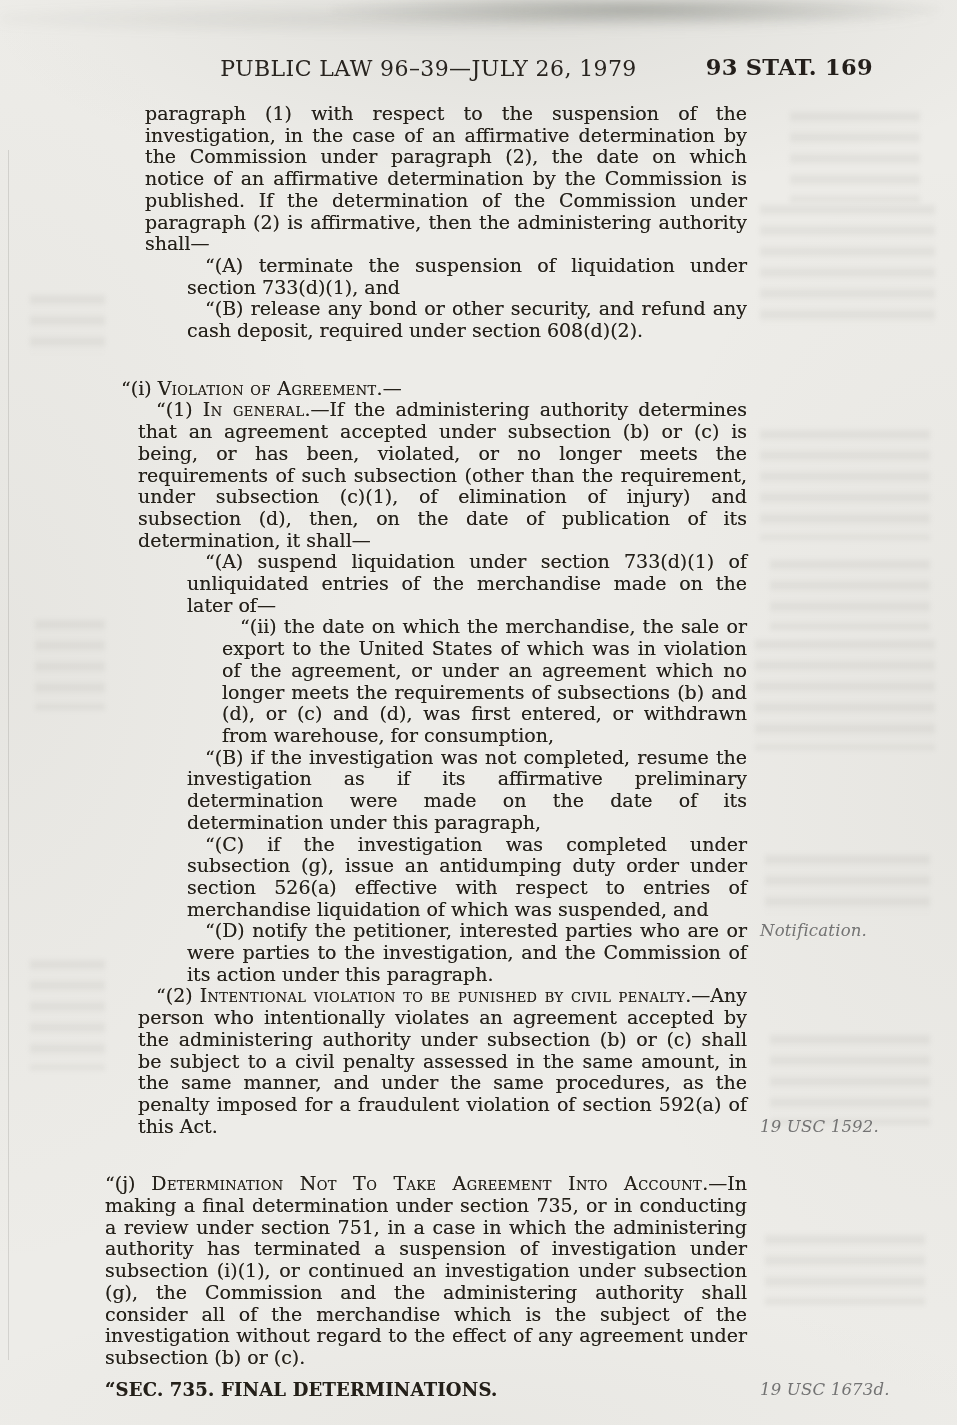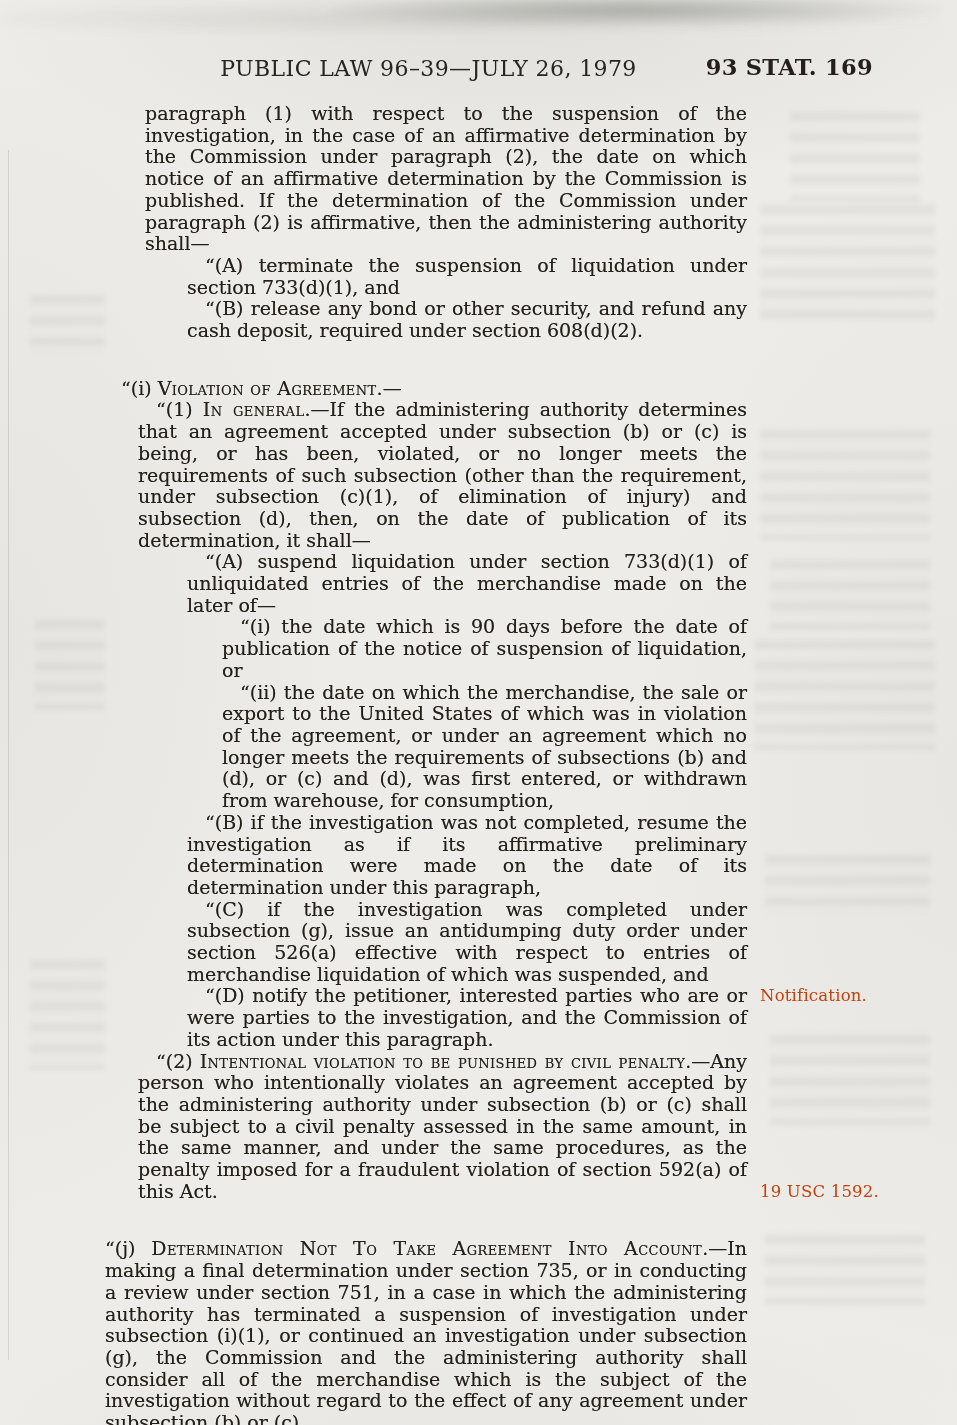--- a/index.html
+++ b/index.html
@@ -57,22 +57,23 @@
   .lvl-sub{text-indent:16px;margin-top:36px;}
   .lvl-sub.flush{text-indent:0;}
   .lvl-par{margin-left:33px;text-indent:18px;}
   .lvl-spar{margin-left:82px;text-indent:18px;}
   .lvl-cl{margin-left:117px;text-indent:18px;}
   .lvl-sec{font-weight:700;font-size:18px;letter-spacing:0.2px;margin:10px 0 20px 0;text-align:left;}
   .sc{font-variant:small-caps;letter-spacing:0.4px;}
   .margin-note{
     position:absolute;left:calc(100% + 13px);width:160px;
     font-size:16.5px;line-height:19px;font-weight:400;letter-spacing:0.2px;
-    text-indent:0;text-align:left;white-space:nowrap;color:#c2410c;
+    text-indent:0;text-align:left;white-space:nowrap;color:#737373;
     text-shadow:none;
+    font-style:italic;
   }
   .margin-note.top{top:1px;}
   .margin-note.bottom{bottom:1px;}
 </style>
 </head>
 <body>
 
 <div class="paper-texture"></div>
 <div class="top-smudge-wide"></div>
 <div class="top-smudge"></div>
@@ -95,21 +96,20 @@
 </div>
 <span class="stat-page">93 STAT. 169</span>
 
 <div class="statute-body">
     <div class="para lvl-cont"><span>paragraph (1) with respect to the suspension of the investigation, in the case of an affirmative determination by the Commission under paragraph (2), the date on which notice of an affirmative determination by the Commission is published. If the determination of the Commission under paragraph (2) is affirmative, then the administering authority shall—</span></div>
     <div class="para lvl-spar"><span>“(A) terminate the suspension of liquidation under section 733(d)(1), and</span></div>
     <div class="para lvl-spar"><span>“(B) release any bond or other security, and refund any cash deposit, required under section 608(d)(2).</span></div>
     <div class="para lvl-sub"><span>“(i) </span><span class="sc">Violation of Agreement</span><span>.—</span></div>
     <div class="para lvl-par"><span>“(1) </span><span class="sc">In general</span><span>.—If the administering authority determines that an agreement accepted under subsection (b) or (c) is being, or has been, violated, or no longer meets the requirements of such subsection (other than the requirement, under subsection (c)(1), of elimination of injury) and subsection (d), then, on the date of publication of its determination, it shall—</span></div>
     <div class="para lvl-spar"><span>“(A) suspend liquidation under section 733(d)(1) of unliquidated entries of the merchandise made on the later of—</span></div>
-    <div class="para lvl-cl"><span>“(i) the date which is 90 days before the date of publication of the notice of suspension of liquidation, or</span></div>
     <div class="para lvl-cl"><span>“(ii) the date on which the merchandise, the sale or export to the United States of which was in violation of the agreement, or under an agreement which no longer meets the requirements of subsections (b) and (d), or (c) and (d), was first entered, or withdrawn from warehouse, for consumption,</span></div>
     <div class="para lvl-spar"><span>“(B) if the investigation was not completed, resume the investigation as if its affirmative preliminary determination were made on the date of its determination under this paragraph,</span></div>
     <div class="para lvl-spar"><span>“(C) if the investigation was completed under subsection (g), issue an antidumping duty order under section 526(a) effective with respect to entries of merchandise liquidation of which was suspended, and</span></div>
     <div class="para lvl-spar"><span>“(D) notify the petitioner, interested parties who are or were parties to the investigation, and the Commission of its action under this paragraph.</span><span class="margin-note top">Notification.</span></div>
     <div class="para lvl-par"><span>“(2) </span><span class="sc">Intentional violation to be punished by civil penalty</span><span>.—Any person who intentionally violates an agreement accepted by the administering authority under subsection (b) or (c) shall be subject to a civil penalty assessed in the same amount, in the same manner, and under the same procedures, as the penalty imposed for a fraudulent violation of section 592(a) of this Act.</span><span class="margin-note bottom">19 USC 1592.</span></div>
     <div class="para lvl-sub flush"><span>“(j) </span><span class="sc">Determination Not To Take Agreement Into Account</span><span>.—In making a final determination under section 735, or in conducting a review under section 751, in a case in which the administering authority has terminated a suspension of investigation under subsection (i)(1), or continued an investigation under subsection (g), the Commission and the administering authority shall consider all of the merchandise which is the subject of the investigation without regard to the effect of any agreement under subsection (b) or (c).</span></div>
     <div class="para lvl-sec"><span>“SEC. 735. FINAL DETERMINATIONS.</span><span class="margin-note top">19 USC 1673d.</span></div>
     <div class="para lvl-sub"><span>“(a) </span><span class="sc">Final Determination by Administering Authority</span><span>.—</span></div>
   </div>
 

